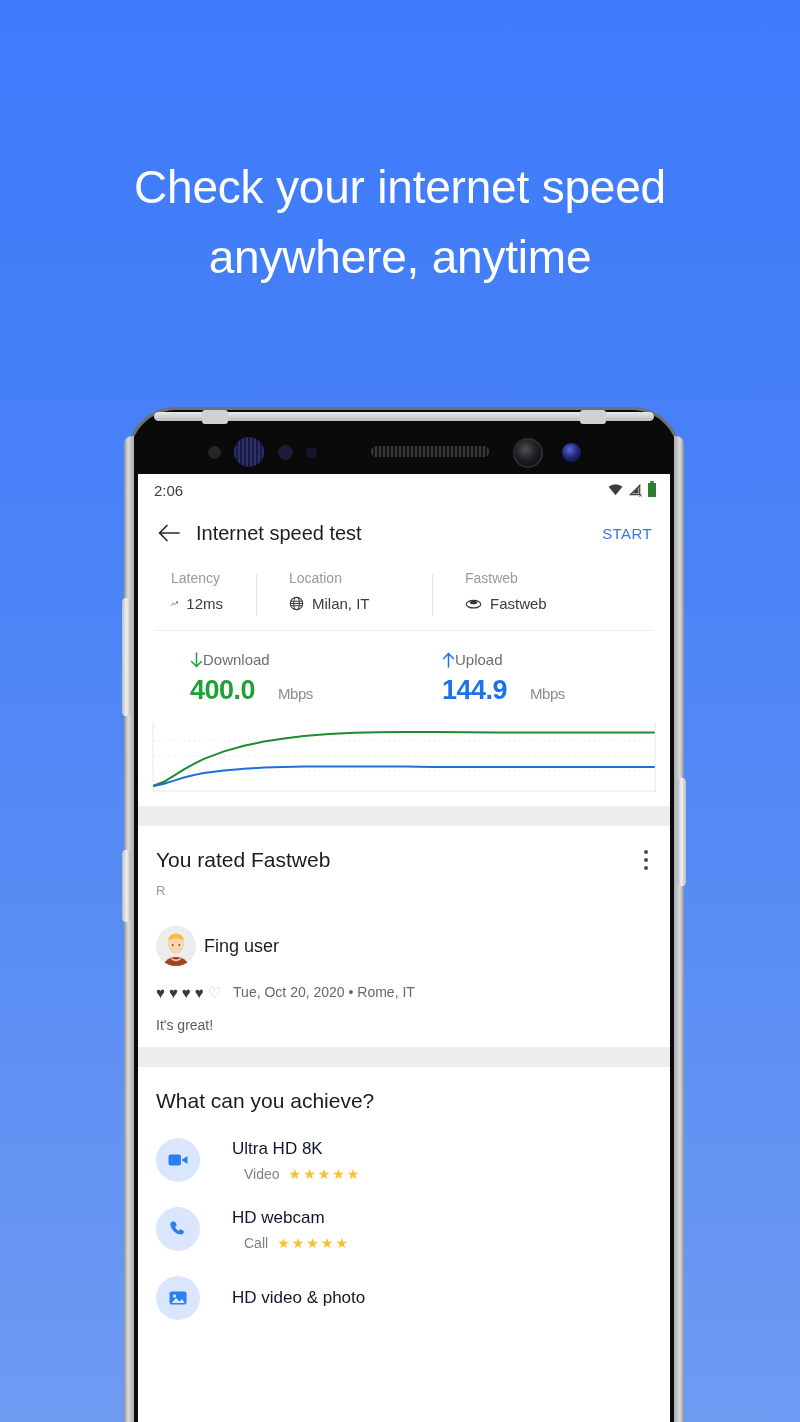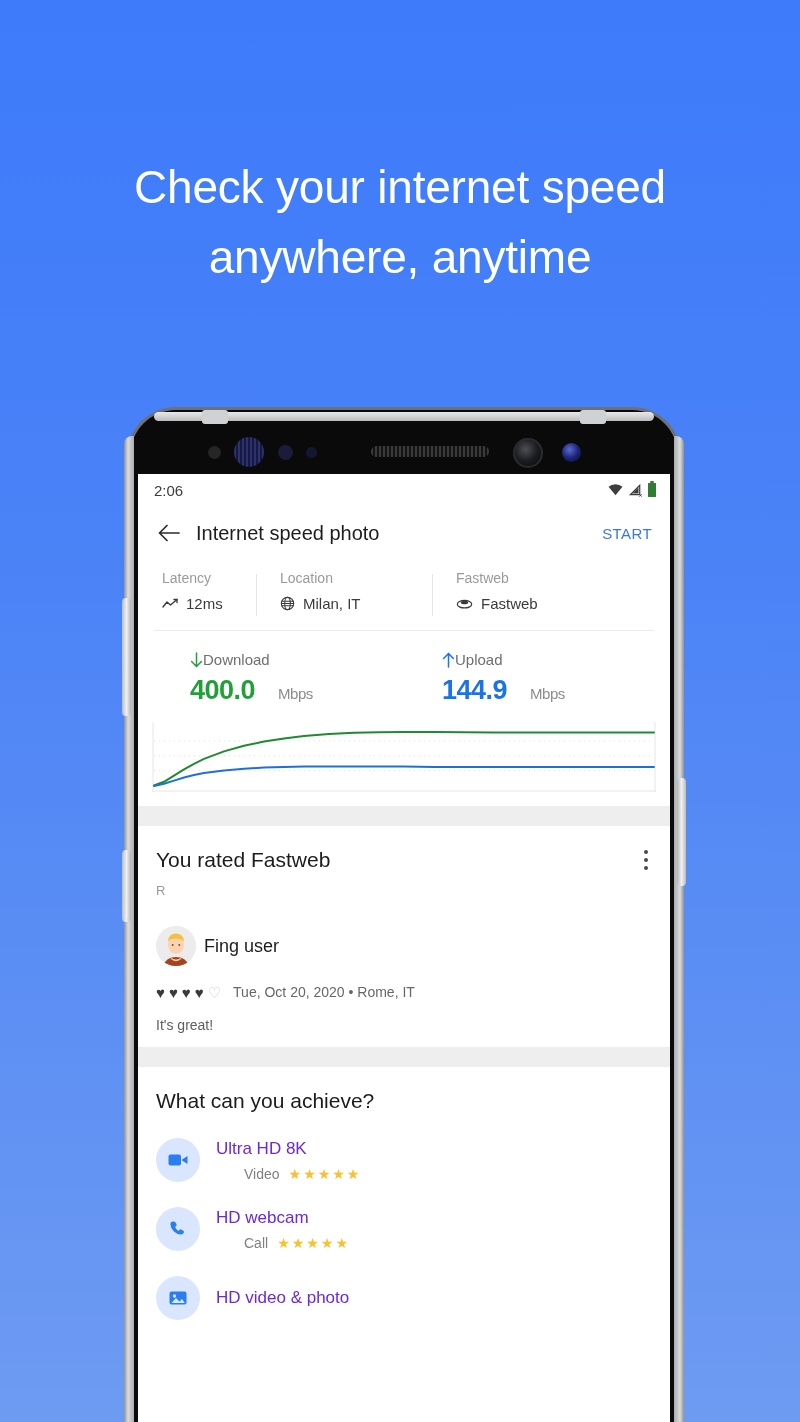--- a/index.html
+++ b/index.html
@@ -111,21 +111,21 @@
   
   .appbar{
     height:54px; display:flex; align-items:center; padding:0 18px 0 16px;
   }
   .back{ width:30px; height:30px; display:flex; align-items:center; justify-content:center; }
   .appbar-title{ font-size:20px; color:#1d1d1d; margin-left:12px; flex:1; }
   .start-btn{ font-size:15px; color:#3b76e8; letter-spacing:.4px; }
 
   
   .inforow{ display:flex; padding:10px 0 4px 0; }
-  .infocell{ padding:0 24px; position:relative; }
+  .infocell{ padding:0 33px; position:relative; }
   .infocell + .infocell:before{
     content:""; position:absolute; left:0; top:4px; width:1px; height:42px; background:#e4e4e4;
   }
   .c1{ width:118px; } .c2{ width:176px; } .c3{ flex:1; }
   .info-label{ font-size:14px; color:#9a9a9a; margin-bottom:9px; }
   .info-value{ font-size:15px; color:#3b3b3b; display:flex; align-items:center; gap:8px; }
 
   .divider{ height:1px; background:#ececec; margin:14px 16px 0 16px; }
 
   
@@ -154,21 +154,21 @@
   .hearts{ display:flex; gap:4px; font-size:15px; line-height:1; }
   .metatext{ font-size:14px; color:#676767; }
   .comment{ font-size:14px; color:#5e5e5e; margin-top:17px; }
 
   
   .achieve{ padding:22px 18px 0 18px; }
   .ach-title{ font-size:21px; color:#1c1c1c; }
   .ach-item{ display:flex; align-items:center; gap:16px; margin-top:25px; }
   .ach-ic{ width:44px; height:44px; border-radius:50%; background:#d9e6fd;
            display:flex; align-items:center; justify-content:center; flex:0 0 44px; }
-  .ach-name{ font-size:17px; color:#6d28d9; }
+  .ach-name{ font-size:17px; color:#0f172a;margin-left:16px; }
   .ach-sub{ display:flex; align-items:center; gap:9px; margin-top:7px; }
   .ach-cat{ font-size:14px; color:#808080;margin-left:28px; }
   .stars{ display:flex; gap:2px; color:#fbc02d; font-size:14px; line-height:1; }
 </style>
 </head>
 <body>
 
 <div class="headline">
   <div>Check your internet speed</div>
   <div>anywhere, anytime</div>
@@ -211,21 +211,21 @@
         <div class="ic-bat"></div>
       </div>
     </div>
 
     <div class="appbar">
       <div class="back">
         <svg width="22" height="18" viewBox="0 0 22 18">
           <path d="M9 1.5 L1.5 9 L9 16.5 M1.5 9 H21" fill="none" stroke="#2b2b2b" stroke-width="1.7" stroke-linecap="round" stroke-linejoin="round"></path>
         </svg>
       </div>
-      <div class="appbar-title">Internet speed photo</div>
+      <div class="appbar-title">Internet speed test</div>
       <div class="start-btn">START</div>
     </div>
 
     <div class="inforow">
       <div class="infocell c1">
         <div class="info-label">Latency</div>
         <div class="info-value">
           <svg width="16" height="12" viewBox="0 0 16 12">
             <path d="M1 9 L5 4 L8.5 7 L15 1.5" fill="none" stroke="#3a3a3a" stroke-width="1.4" stroke-linecap="round" stroke-linejoin="round"></path>
             <path d="M12 1.5 H15 V4.5" fill="none" stroke="#3a3a3a" stroke-width="1.4" stroke-linecap="round"></path>

